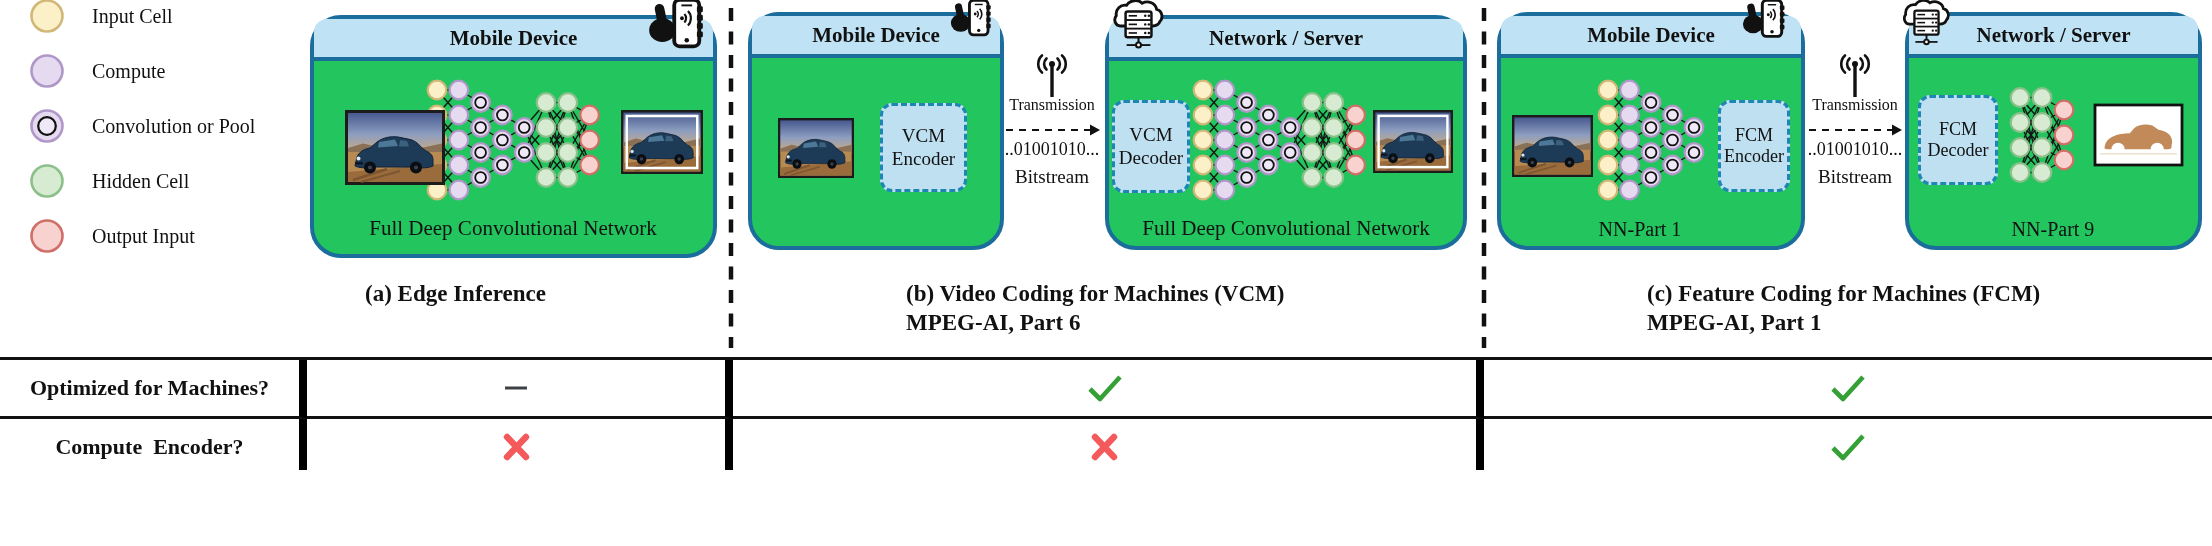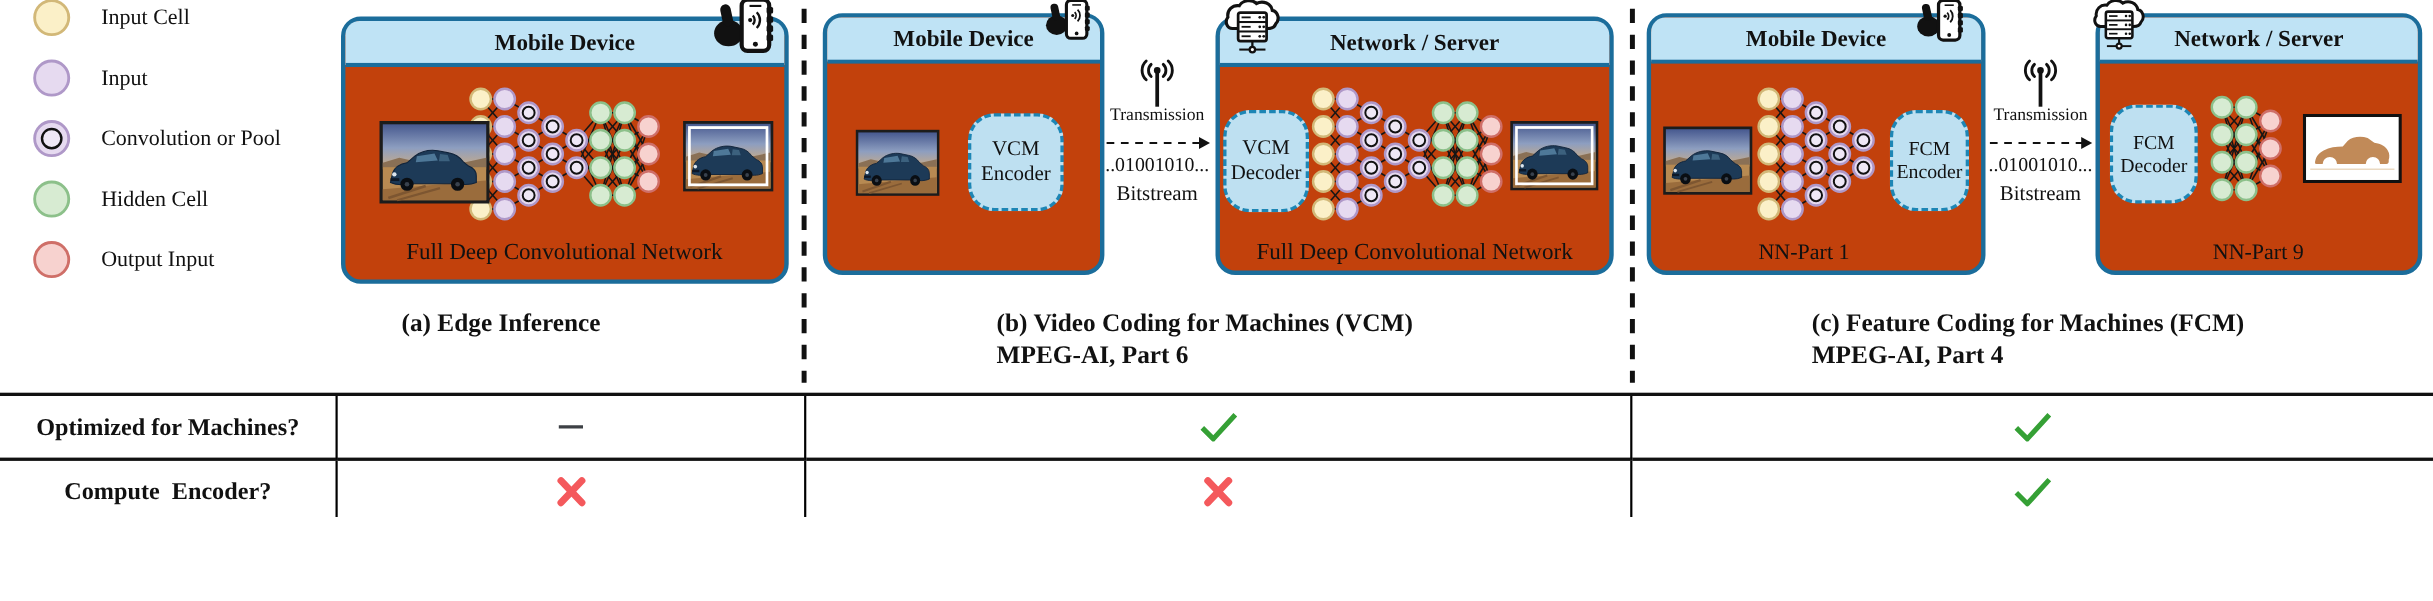--- a/index.html
+++ b/index.html
@@ -1,34 +1,34 @@
 <!DOCTYPE html>
 <html><head>
 <meta charset="utf-8">
 <style>
   html,body{margin:0;padding:0;background:#fff;}
   #fig{position:relative;width:2212px;height:470px;background:#fff;overflow:hidden;
        font-family:"Liberation Serif","DejaVu Serif",serif;color:#111;}
-  .devbox{position:absolute;border:4px solid #1b6d9b;border-radius:18px;background:#c2410c;box-sizing:border-box;}
+  .devbox{position:absolute;border:4px solid #1b6d9b;border-radius:31px;background:#22c55e;box-sizing:border-box;}
   .devbox .hdr{height:38px;background:#bfe3f5;border-bottom:4px solid #1b6d9b;border-radius:13px 13px 0 0;
        display:flex;align-items:center;justify-content:center;font-weight:bold;font-size:21px;}
-  .encbox{position:absolute;border:3.5px dashed #1d86b5;border-radius:24px;background:#bee0f1;box-sizing:border-box;
+  .encbox{position:absolute;border:3.5px dashed #1d86b5;border-radius:12px;background:#bee0f1;box-sizing:border-box;
        display:flex;align-items:center;justify-content:center;text-align:center;font-size:19px;line-height:1.18;white-space:pre-line;}
   .cap{position:absolute;text-align:center;font-size:21px;}
   .smallcap{position:absolute;text-align:center;font-size:20px;}
   .pcap{position:absolute;text-align:left;font-weight:bold;font-size:23px;line-height:1.26;}
   .ttext{position:absolute;text-align:center;}
   #overlay{position:absolute;left:0;top:0;pointer-events:none;}
   #legend{position:absolute;left:0;top:0;width:300px;height:270px;}
   .leg-row{position:absolute;left:28px;display:flex;align-items:center;height:36px;}
   .leg-row span{margin-left:26px;font-size:20px;}
   #cmp-table{position:absolute;left:0;top:357px;width:2212px;height:189px;border-top:3px solid #111;box-sizing:border-box;
        display:grid;grid-template-columns:307px 426px 751px 728px;grid-auto-rows:59px;}
   .tcell{display:flex;align-items:center;justify-content:center;box-sizing:border-box;}
-  .tcell.vline{border-right:2px solid #000000;}
+  .tcell.vline{border-right:8px solid #000000;}
   .tcell.hline{border-bottom:3px solid #111;}
   .thead{font-weight:bold;font-size:22px;white-space:pre-wrap;text-align:center;}
 </style>
 </head>
 <body>
 
 <div id="fig">
 
   <div id="legend">
       <div class="leg-row" style="top: -2px;">
@@ -38,21 +38,21 @@
           </g>
         </svg>
         <span>Input Cell</span>
       </div>
       <div class="leg-row" style="top: 53px;">
         <svg width="38" height="38" viewBox="0 0 38 38">
           <g>
             <circle cx="19" cy="19" r="15.5" fill="#e6daf0" stroke="#af98c8" stroke-width="2.6"></circle>
           </g>
         </svg>
-        <span>Input</span>
+        <span>Compute</span>
       </div>
       <div class="leg-row" style="top: 108px;">
         <svg width="38" height="38" viewBox="0 0 38 38">
           <g>
             <circle cx="19" cy="19" r="15.5" fill="#e6daf0" stroke="#af98c8" stroke-width="2.6"></circle>
             <circle cx="19" cy="19" r="8.8" fill="#efe8f6" stroke="#111" stroke-width="2.2"></circle>
           </g>
         </svg>
         <span>Convolution or Pool</span>
       </div>
@@ -109,21 +109,21 @@
   <div class="ttext" style="left:1790px;top:139px;width:130px;font-size:18px;">..01001010...</div>
   <div class="ttext" style="left:1795px;top:166px;width:120px;font-size:19px;">Bitstream</div>
   <div class="devbox" style="left:1905px;top:12px;width:297px;height:238px;">
     <div class="hdr">Network / Server</div>
   </div>
   <div class="encbox" style="left:1918px;top:95px;width:80px;height:90px;font-size:18px;">FCM
 Decoder</div>
   <div class="smallcap" style="left:1953px;top:218px;width:200px;">NN-Part 9</div>
   <div class="pcap" style="left:1647px;top:280px;width:400px;">
     <div>(c) Feature Coding for Machines (FCM)</div>
-    <div>MPEG-AI, Part 4</div>
+    <div>MPEG-AI, Part 1</div>
   </div>
 
   <svg id="overlay" width="2212" height="546" viewBox="0 0 2212 546">
     <defs>
       <linearGradient id="skyg" x1="0" y1="0" x2="0" y2="1">
         <stop offset="0" stop-color="#47598f"></stop>
           <stop offset="0.55" stop-color="#8d9ec0"></stop>
           <stop offset="1" stop-color="#c8ab87"></stop>
       </linearGradient>
     </defs>

